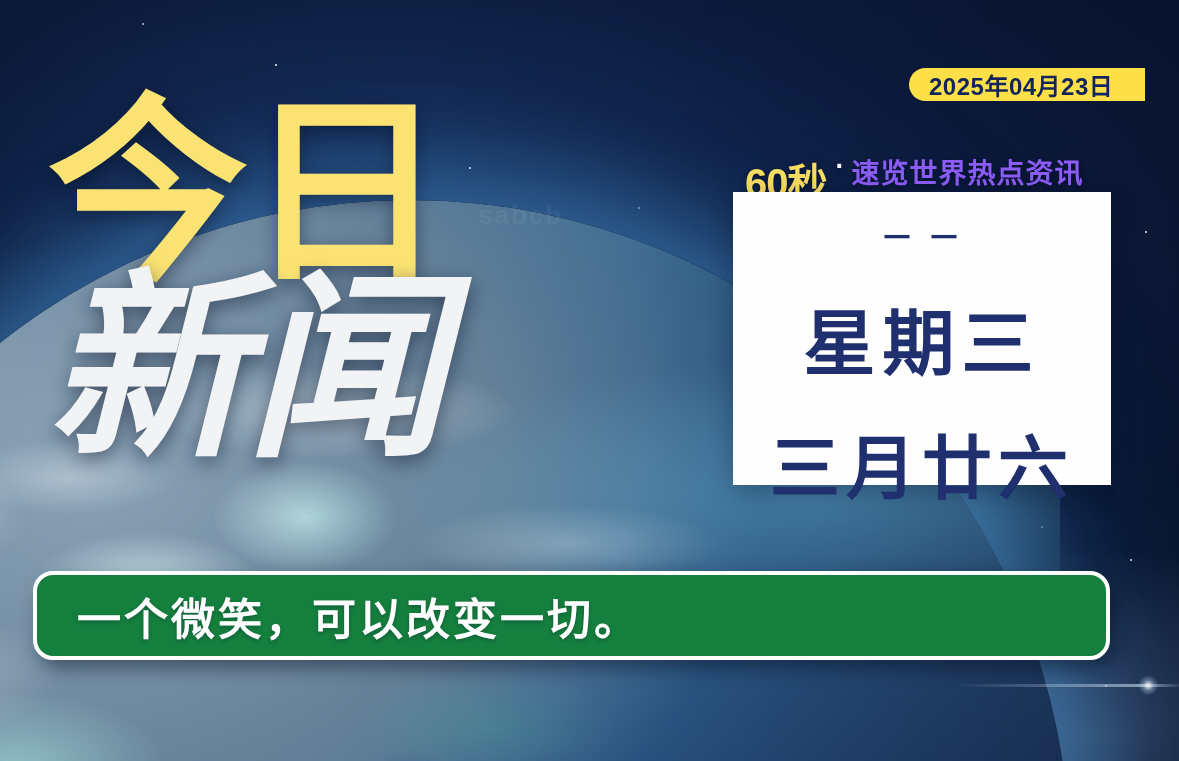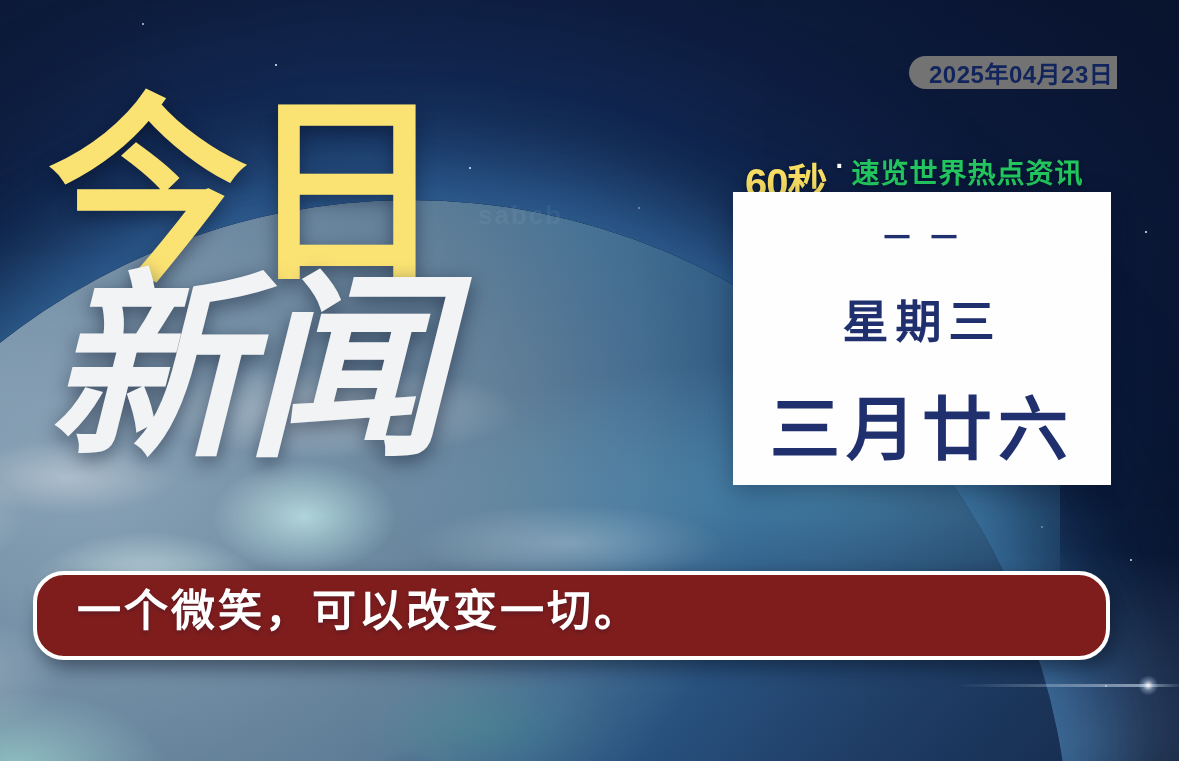--- a/index.html
+++ b/index.html
@@ -162,25 +162,25 @@
   }
   .watermark{
     position:absolute; left:478px; top:200px;
     font-size:26px; font-weight:700; letter-spacing:2px;
     color:rgba(255,255,255,.055);
     user-select:none;
   }
 
   
   .date-badge{
-    position:absolute; left:909px; top:56px;
+    position:absolute; left:909px; top:68px;
     height:33px;
-    padding:0 4px 0 20px;
+    padding:0 32px 0 20px;
     display:flex; align-items:center;
-    background:#737373;
+    background:#fde047;
     border-radius:17px 0 0 17px;
     color:#12245c;
     font-size:24px; font-weight:700;
     letter-spacing:.5px;
     white-space:nowrap;
   }
 
   
   .tagline{
     position:absolute; left:745px; top:151px;
@@ -193,21 +193,21 @@
     color:#f7dd62;
     letter-spacing:-1px;
   }
   .tagline .dot{
     font-size:27px; font-weight:800;
     color:#ffffff;
     margin:0 7px 0 9px;
   }
   .tagline .desc{
     font-size:28px; font-weight:800;
-    color:#22c55e;
+    color:#8b5cf6;
     letter-spacing:1px;
   }
 
   
   .info-card{
     position:absolute; left:733px; top:192px;
     width:378px; height:293px;
     background:#fefefe;
     display:flex; flex-direction:column;
     align-items:center; justify-content:flex-start;
@@ -216,21 +216,21 @@
     box-shadow:0 6px 22px rgba(5,12,32,.28);
   }
   .issue{
     font-size:33px; font-weight:800;
     letter-spacing:3px;
     display:flex; align-items:center; gap:11px;
   }
   .issue .dash{ font-weight:700; }
   .weekday{
     margin-top:26px;
-    font-size:46px; font-weight:800;
+    font-size:72px; font-weight:800;
     letter-spacing:7px;
   }
   .lunar{
     margin-top:22px;
     font-size:70px; font-weight:800;
     letter-spacing:6px;
   }
 
   
   .headline{
@@ -252,24 +252,24 @@
     color:#f2f3f5;
     margin-top:-18px;
     text-shadow:0 6px 20px rgba(6,14,36,.5);
     font-style:italic;
   }
 
   
   .quote-bar{
     position:absolute; left:33px; top:571px;
     width:1077px; height:89px;
-    background:#7f1d1d;
+    background:#15803d;
     border:4px solid #ffffff;
-    border-radius:31px;
-    display:flex; align-items:flex-start;
+    border-radius:20px;
+    display:flex; align-items:center;
     padding:0 40px;
     box-shadow:6px 8px 18px rgba(4,10,26,.45);
   }
   .quote-text{
     color:#ffffff;
     font-size:44px;
     font-weight:700;
     letter-spacing:3px;
     white-space:nowrap;
     text-shadow:0 2px 4px rgba(10,20,50,.3);

